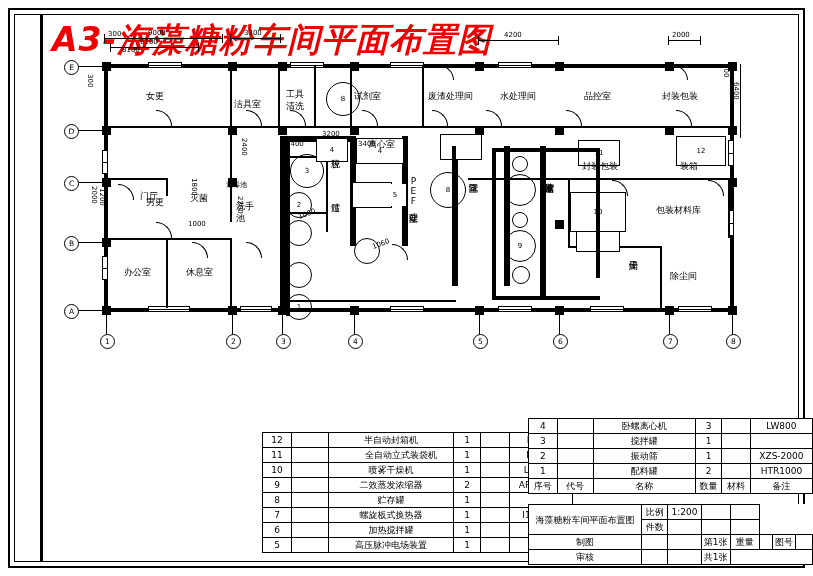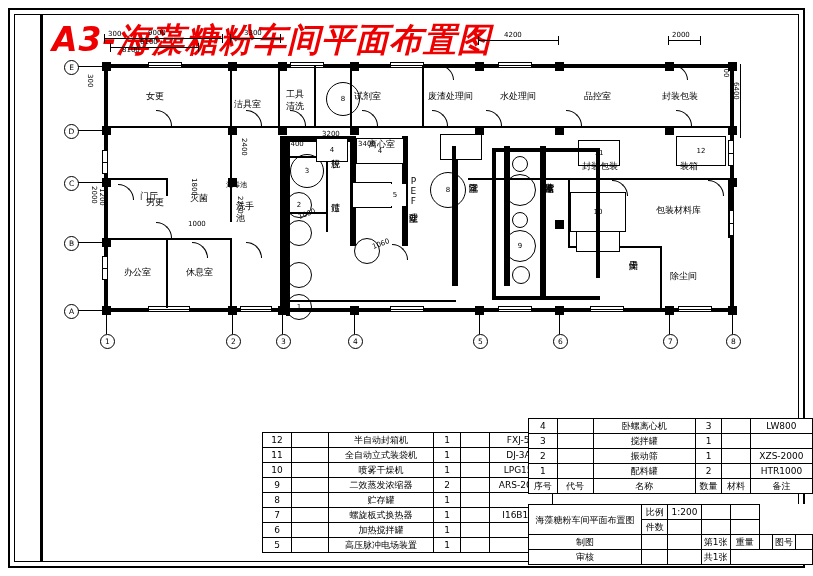--- a/index.html
+++ b/index.html
@@ -348,21 +348,21 @@
           <td style="width: 28px;">12</td>
           <td style="width: 36px;"></td>
           <td class="nm" style="width: 104px;">半自动封箱机</td>
           <td style="width: 26px;">1</td>
           <td style="width: 28px;"></td>
           <td style="width: 62px;">FXJ-50</td>
         </tr>
         <tr>
           <td style="width: 28px;">11</td>
           <td style="width: 36px;"></td>
-          <td class="nm" style="width: 104px;">全自动立式装袋机</td>
+          <td class="nm" style="width: 104px; padding-left: 20px;">全自动立式装袋机</td>
           <td style="width: 26px;">1</td>
           <td style="width: 28px;"></td>
           <td style="width: 62px;">DJ-3AL</td>
         </tr>
         <tr>
           <td style="width: 28px;">10</td>
           <td style="width: 36px;"></td>
           <td class="nm" style="width: 104px; margin-left: 48px;">喷雾干燥机</td>
           <td style="width: 26px;">1</td>
           <td style="width: 28px;"></td>

